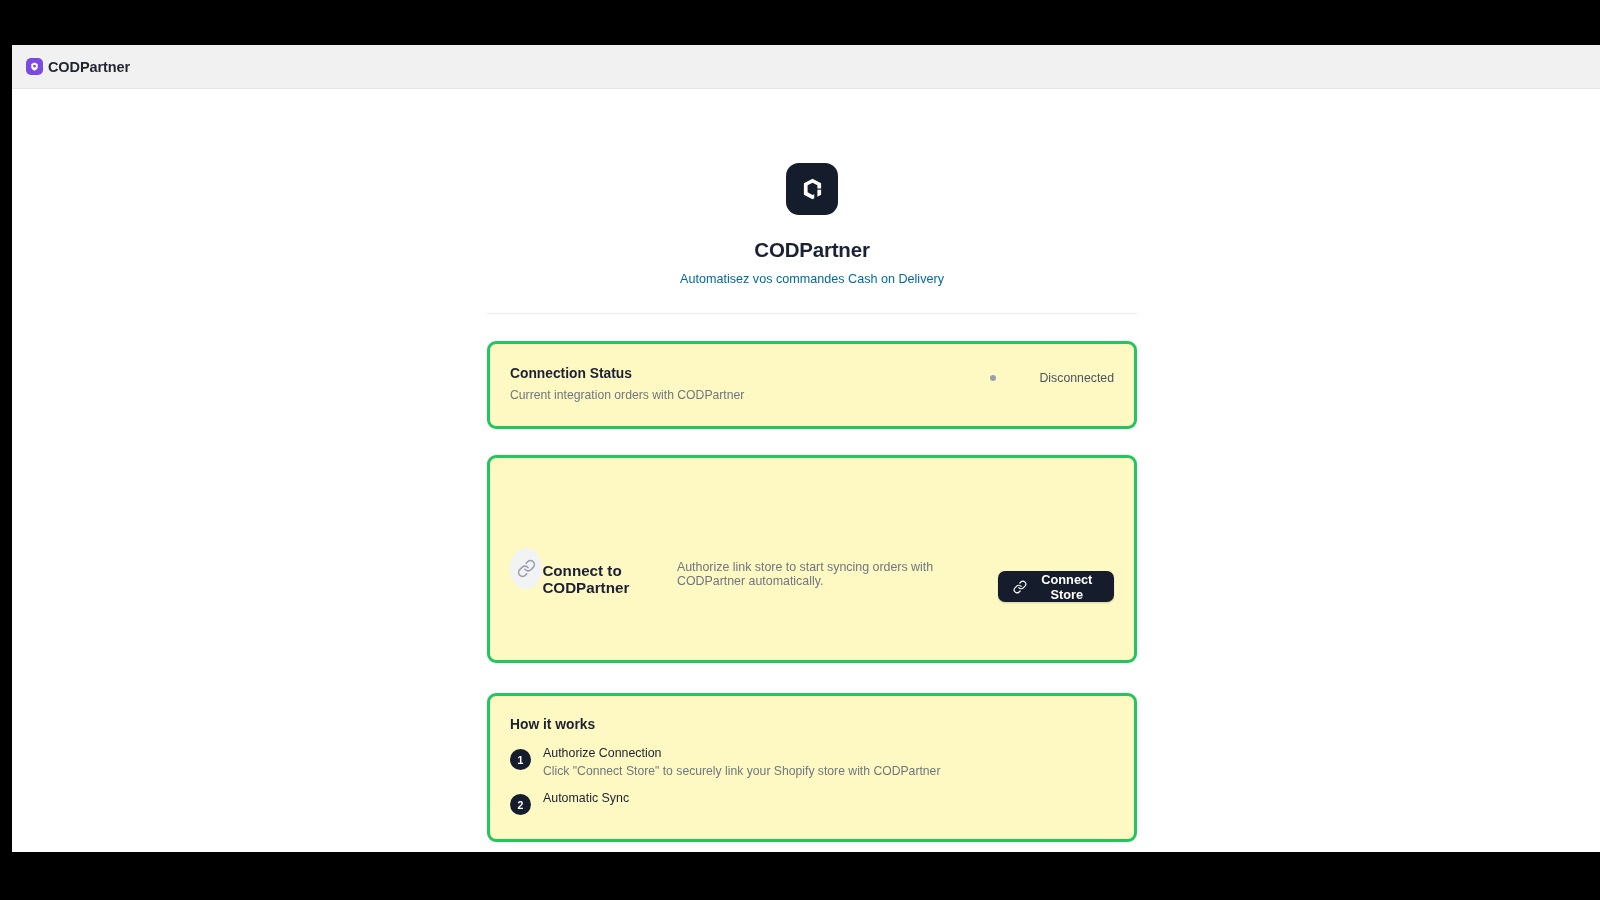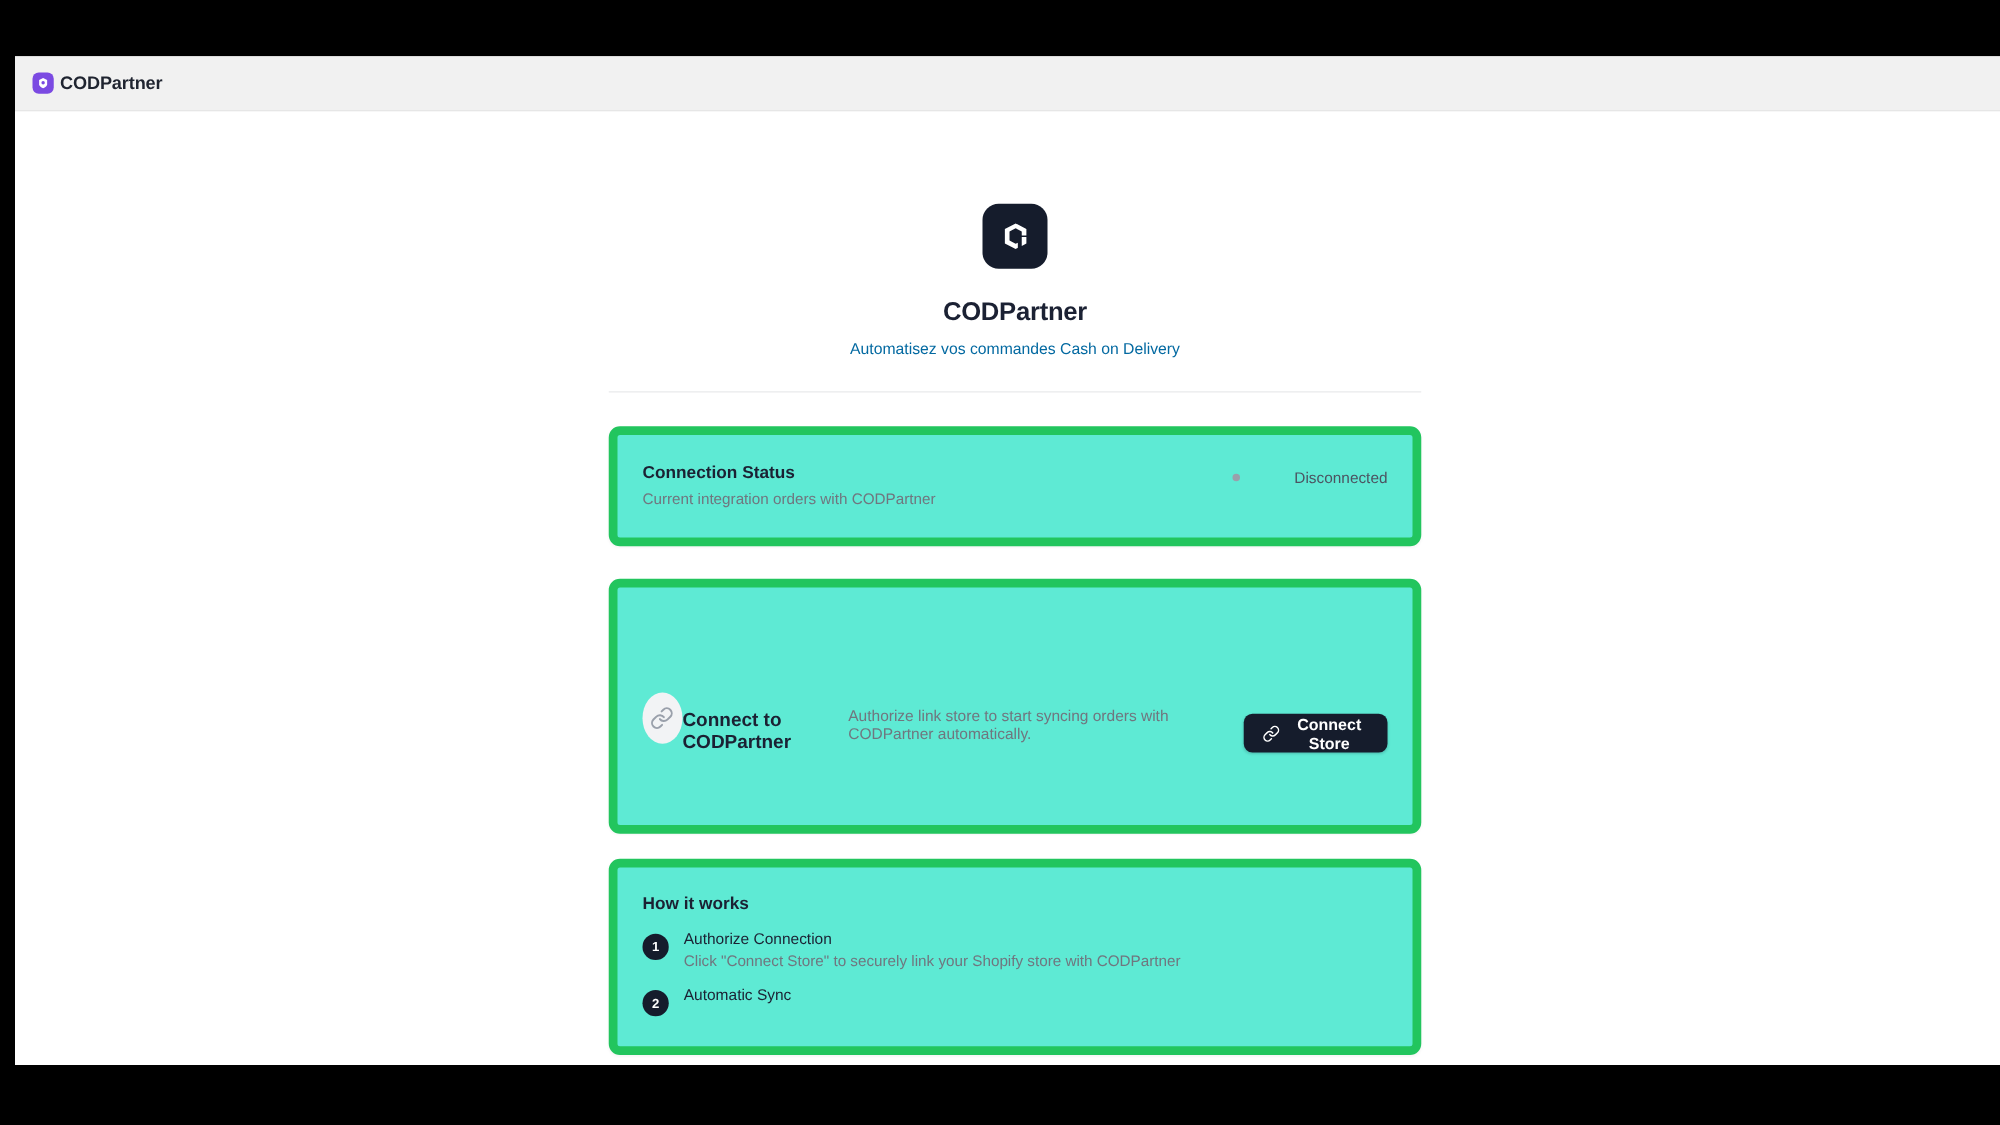--- a/index.html
+++ b/index.html
@@ -116,22 +116,22 @@
   .divider {
     margin-top: 27px;
     width: 650px;
     height: 1px;
     background: #e9eaec;
   }
 
   
   .card {
     width: 650px;
-    background: #5eead4;
-    border: 7px solid #22c55e;
+    background: #fef9c3;
+    border: 3px solid #22c55e;
     border-radius: 9px;
     box-shadow: 0 1px 2px rgba(16,24,40,0.035);
   }
 
   
   .card-status {
     margin-top: 27px;
     padding: 22px 20px 24px 20px;
     display: flex;
     align-items: flex-start;
@@ -188,40 +188,40 @@
     font-size: 15.2px;
     font-weight: 700;
     color: #1b2133;
   }
   .connect-desc {
     margin-top: 12px;
     font-size: 12.4px;
     color: #70767f;
   }
   .connect-btn {
-    margin-top: 25px;
+    margin-top: 37px;
     height: 31px;
     padding: 0 15px;
     background: #151c2c;
     color: #ffffff;
     border: none;
     border-radius: 7px;
     font-family: "Liberation Sans", sans-serif;
     font-size: 12.8px;
     font-weight: 700;
     display: inline-flex;
     align-items: center;
     gap: 8px;
     cursor: pointer;
     box-shadow: 0 1px 2px rgba(16,24,40,0.18);
   }
 
   
   .card-how {
-    margin-top: 20px;
+    margin-top: 30px;
     padding: 21px 20px 24px 20px;
     margin-bottom: 40px;
   }
   .how-title {
     font-size: 13.8px;
     font-weight: 700;
     color: #1b2133;
   }
   .steps { margin-top: 14px; }
   .step {

